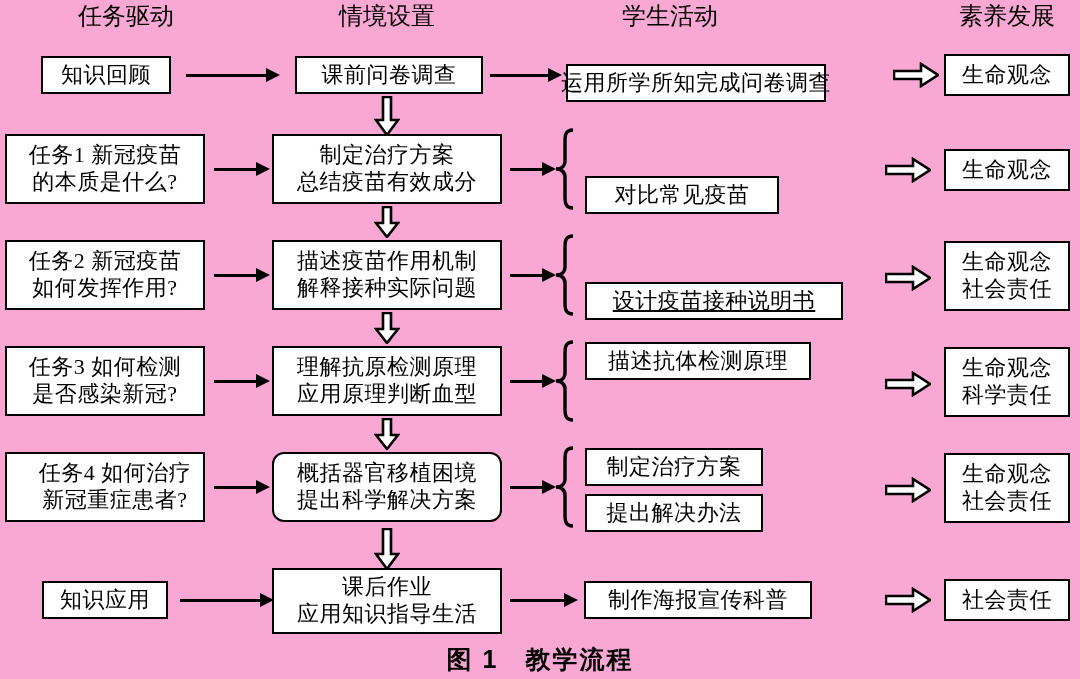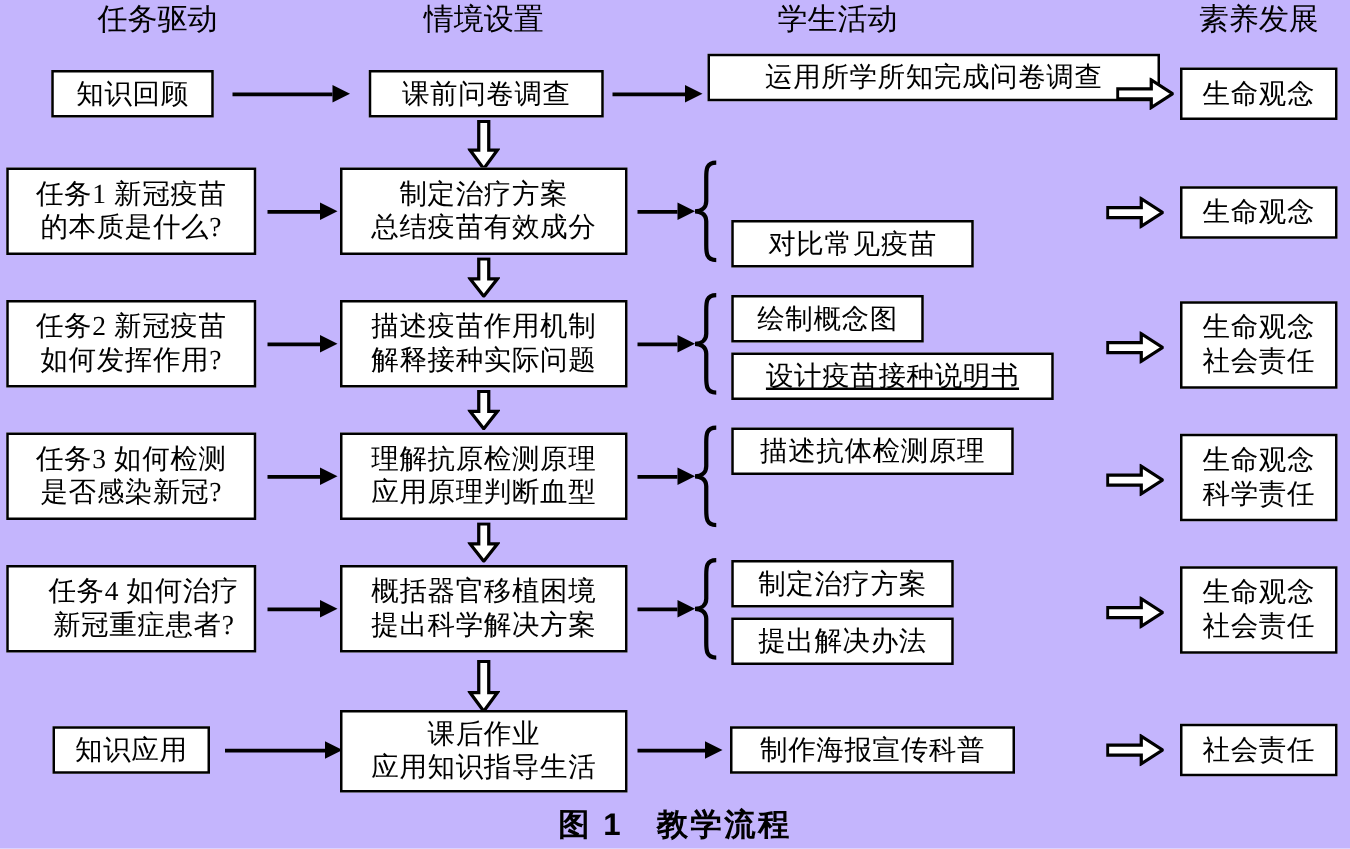--- a/index.html
+++ b/index.html
@@ -8,21 +8,21 @@
     background: #ffffff;
   }
   body {
     font-family: "Liberation Serif", "DejaVu Serif", serif;
     color: #000000;
   }
   #canvas {
     position: relative;
     width: 1080px;
     height: 679px;
-    background: #c4b5fd;
+    background: #f9a8d4;
     overflow: hidden;
   }
 
   
   .col-head {
     position: absolute;
     top: 2px;
     font-size: 24px;
     line-height: 28px;
     font-weight: 400;
@@ -117,21 +117,21 @@
 
   <div class="box thin" style="left:295px; top:56px; width:188px; height:38px;">
     <span class="ln">课前问卷调查</span>
   </div>
 
   <div class="arrow-h" style="left:490px; top:75px; width:72px;">
     <span class="shaft" style="width:58px;"></span>
       <span class="head" style="left:58px;"></span>
   </div>
 
-  <div class="box thin" style="left:566px; top:43px; width:362px; height:38px;">
+  <div class="box thin" style="left:566px; top:64px; width:260px; height:38px;">
     <span class="ln">运用所学所知完成问卷调查</span>
   </div>
 
   <div class="blockarrow-h" style="left:893px; top:62px; width:46px; height:26px;">
     <svg width="46" height="26" viewBox="0 0 46 26">
         <polygon points="1,9 28,9 28,2 45,13 28,24 28,17 1,17" fill="#fff" stroke="#000" stroke-width="2.6" stroke-linejoin="miter"></polygon>
       </svg>
   </div>
 
   <div class="box" style="left:944px; top:54px; width:126px; height:42px;">
@@ -209,23 +209,20 @@
     <span class="shaft" style="width:32px;"></span>
       <span class="head" style="left:32px;"></span>
   </div>
 
   <div class="brace" style="left:553px; top:234px; width:24px; height:82px;">
     <svg width="24" height="82" viewBox="0 0 24 82">
         <path d="M20 2 C12 2 12 8 12 14 L12 33 C12 39 7 41 3 41 C7 41 12 43 12 49 L12 68 C12 74 12 80 20 80" fill="none" stroke="#000" stroke-width="3.4" stroke-linecap="butt"></path>
       </svg>
   </div>
 
-  <div class="box" style="left:585px; top:236px; width:154px; height:38px;">
-    <span class="ln">绘制概念图</span>
-  </div>
   <div class="box" style="left:585px; top:282px; width:258px; height:38px;text-decoration:underline;">
     <span class="ln">设计疫苗接种说明书</span>
   </div>
 
   <div class="blockarrow-h" style="left:885px; top:265px; width:46px; height:26px;">
     <svg width="46" height="26" viewBox="0 0 46 26">
         <polygon points="1,9 28,9 28,2 45,13 28,24 28,17 1,17" fill="#fff" stroke="#000" stroke-width="2.6" stroke-linejoin="miter"></polygon>
       </svg>
   </div>
 
@@ -290,21 +287,21 @@
   <div class="box" style="left:5px; top:452px; width:200px; height:70px;padding-left:20px;">
     <span class="ln">任务4 如何治疗</span>
     <span class="ln">新冠重症患者?</span>
   </div>
 
   <div class="arrow-h" style="left:214px; top:487px; width:56px;">
     <span class="shaft" style="width:42px;"></span>
       <span class="head" style="left:42px;"></span>
   </div>
 
-  <div class="box" style="left:272px; top:452px; width:230px; height:70px;">
+  <div class="box" style="left:272px; top:452px; width:230px; height:70px;border-radius:12px;">
     <span class="ln">概括器官移植困境</span>
     <span class="ln">提出科学解决方案</span>
   </div>
 
   <div class="arrow-h" style="left:510px; top:487px; width:46px;">
     <span class="shaft" style="width:32px;"></span>
       <span class="head" style="left:32px;"></span>
   </div>
 
   <div class="brace" style="left:553px; top:446px; width:24px; height:82px;">

